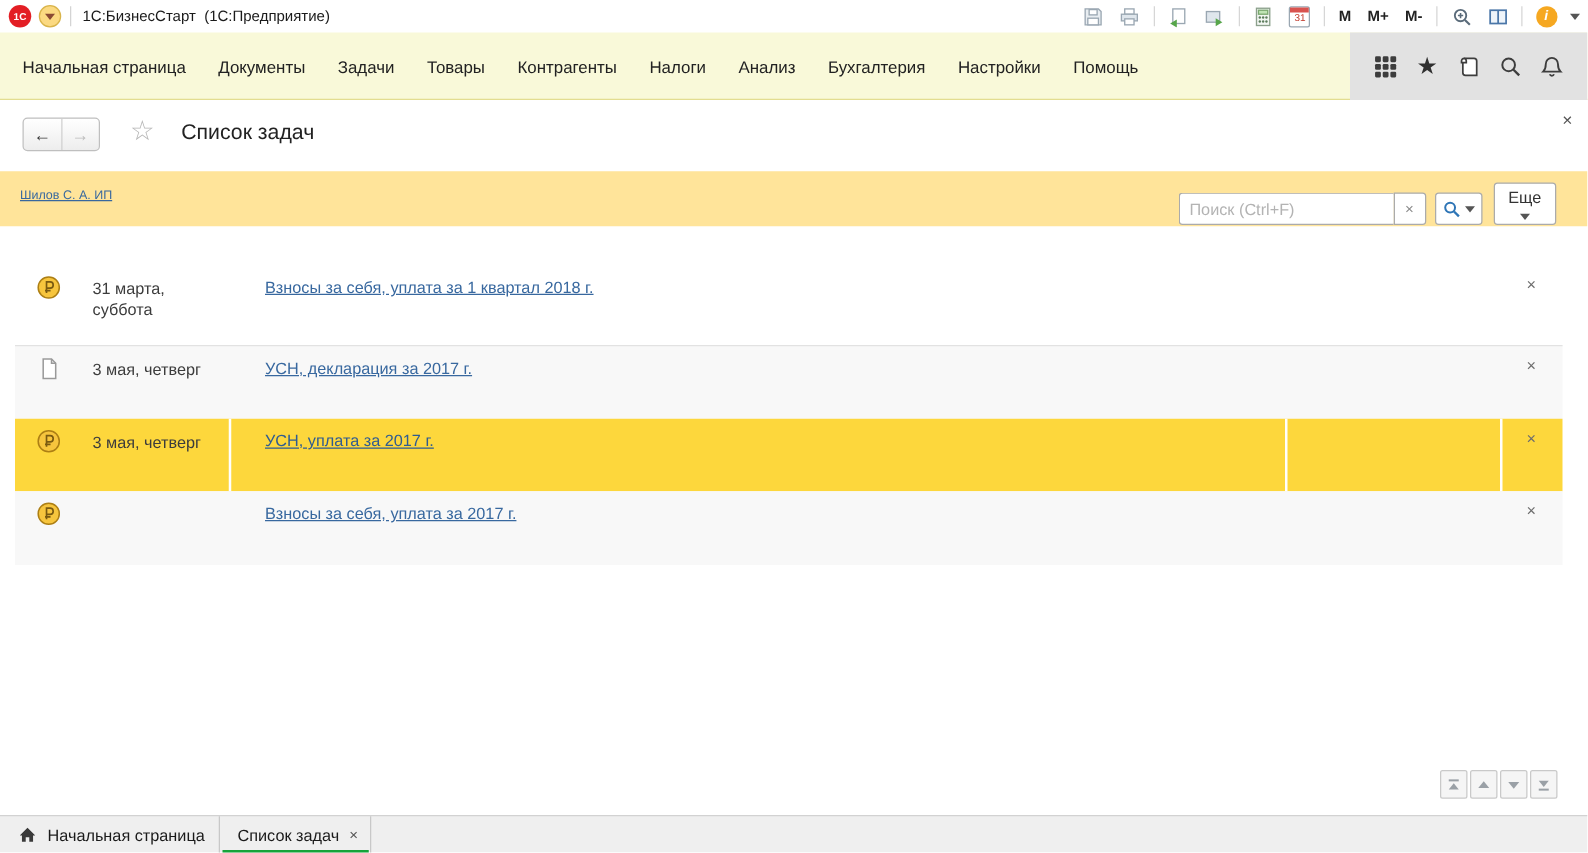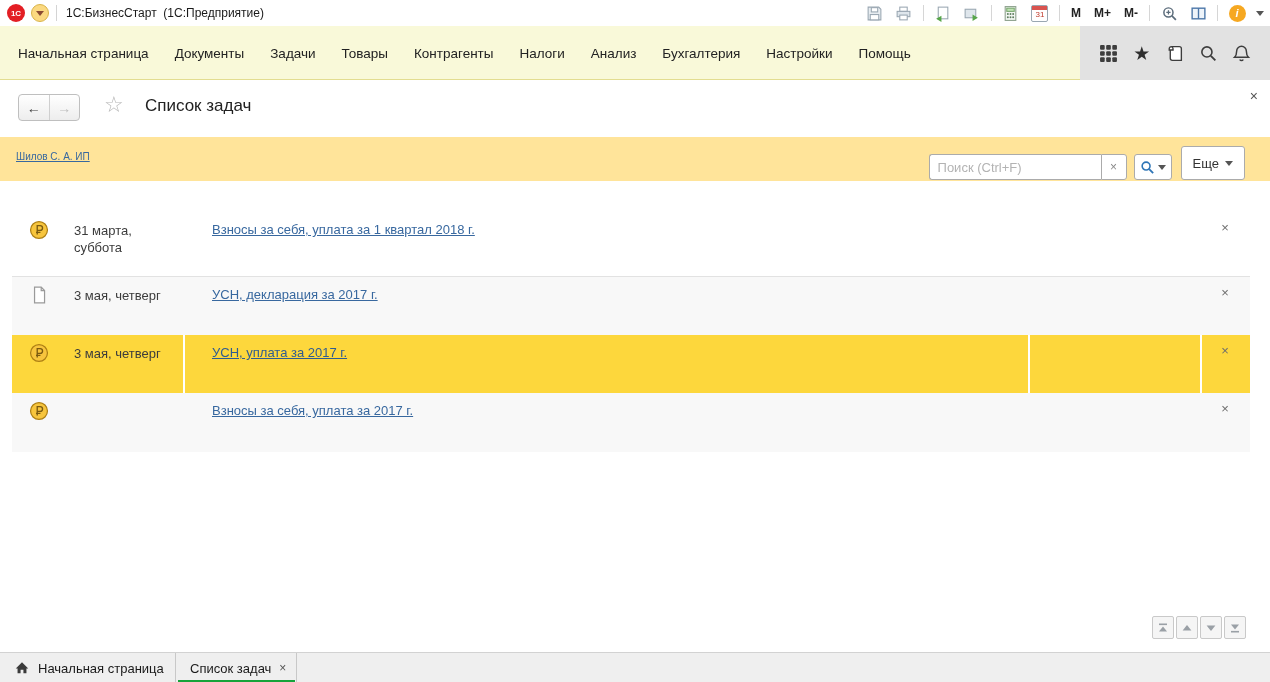--- a/index.html
+++ b/index.html
@@ -57,21 +57,21 @@
   .search-wrap { position:absolute; right:25px; top:9px; display:flex; align-items:flex-end; }
   .search-input { width:172px; height:26px; border:1px solid #ababab; border-right:none; border-radius:3px 0 0 3px;
                   font-size:13px; padding:0 8px; color:#333; background:#fff; font-family:inherit; }
   .search-input::placeholder { color:#b3b3b3; }
   .clear-btn { width:26px; height:26px; border:1px solid #ababab; background:#fff; border-radius:0 3px 3px 0;
                font-size:12px; color:#8a8a8a; display:flex; align-items:center; justify-content:center; }
   .lens-btn { margin-left:7px; width:38px; height:26px; border:1px solid #ababab; background:#fff; border-radius:3px;
               display:flex; align-items:center; justify-content:center; gap:3px; }
   .more-btn { margin-left:9px; height:26px; border:1px solid #ababab; background:#fff; border-radius:3px;
               display:flex; align-items:center; justify-content:center; gap:6px; padding:16px 11px;
-              font-size:13px; color:#333; }
+              font-size:13px; color:#333;flex-direction:column; }
 
   
   .linksrow { position:absolute; left:0; top:181px; width:1270px; height:31px; background:#fff; }
   .cmd-links { position:absolute; left:16px; top:7px; display:flex; gap:17px; }
   .cmd-links a, .right-link { font-size:13px; color:var(--link-blue,#38689f); text-decoration:underline; white-space:nowrap; }
   .right-link { position:absolute; right:22px; top:7px; }
 
   
   .task-row { position:absolute; left:12px; width:1238px; }
   .task-row.r0 { top:212px; height:64px; background:#ffffff; }

